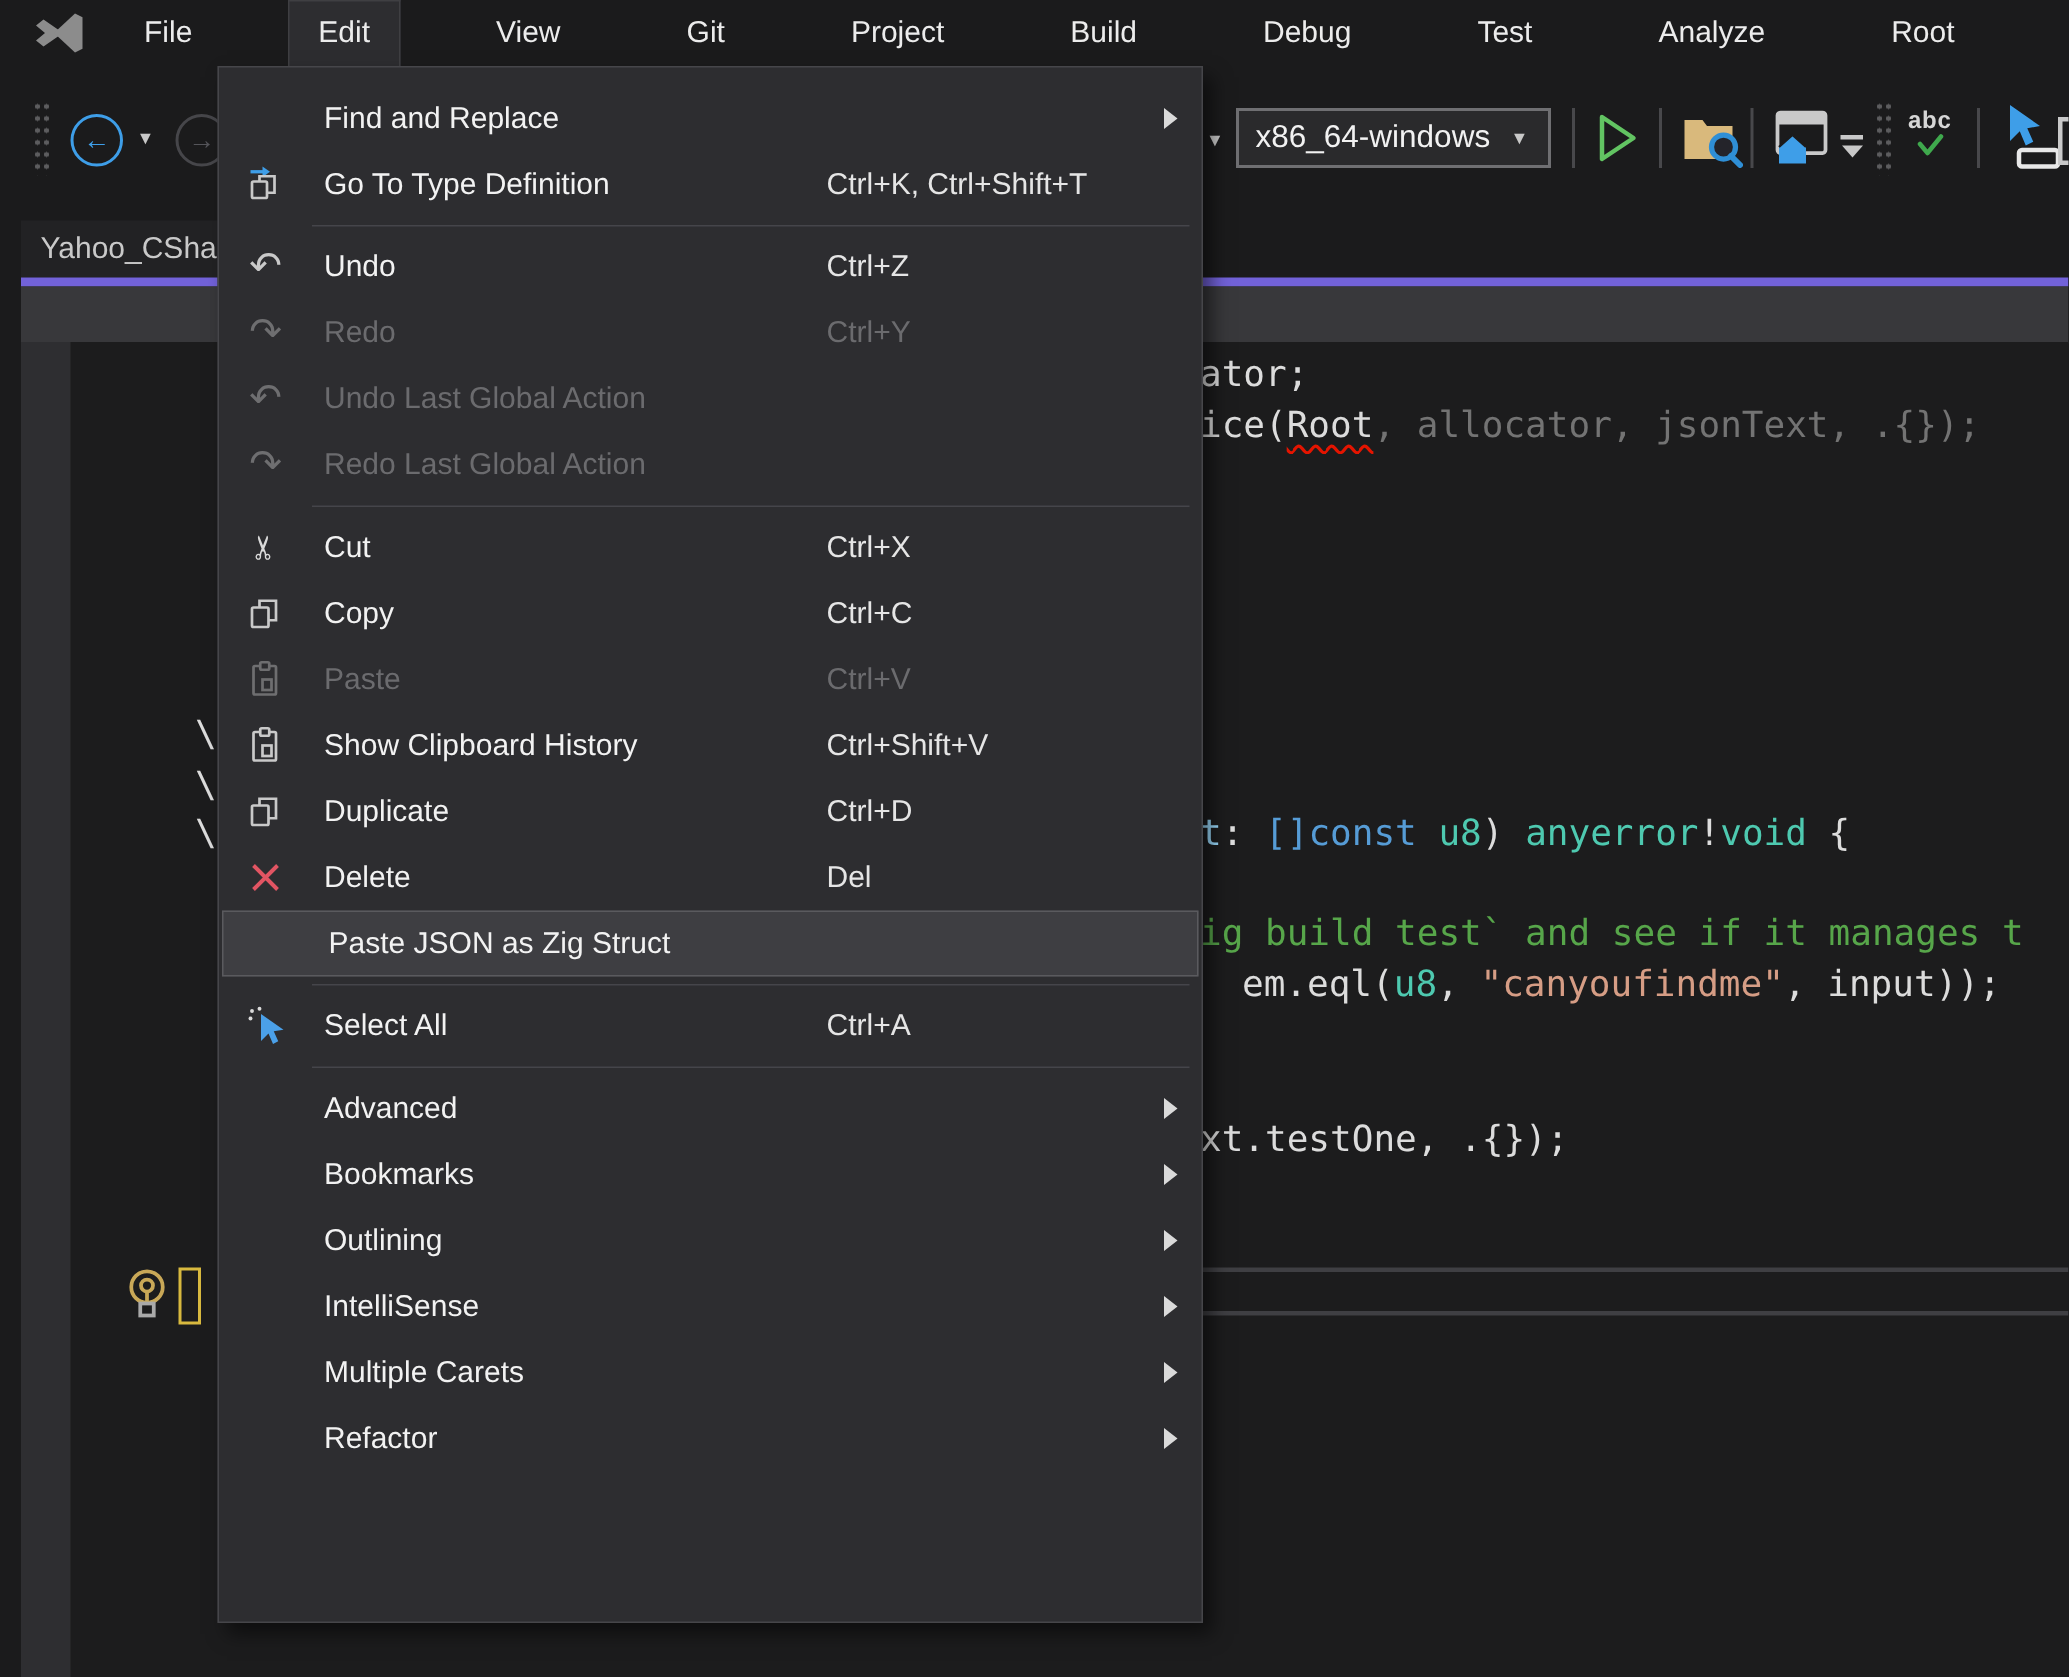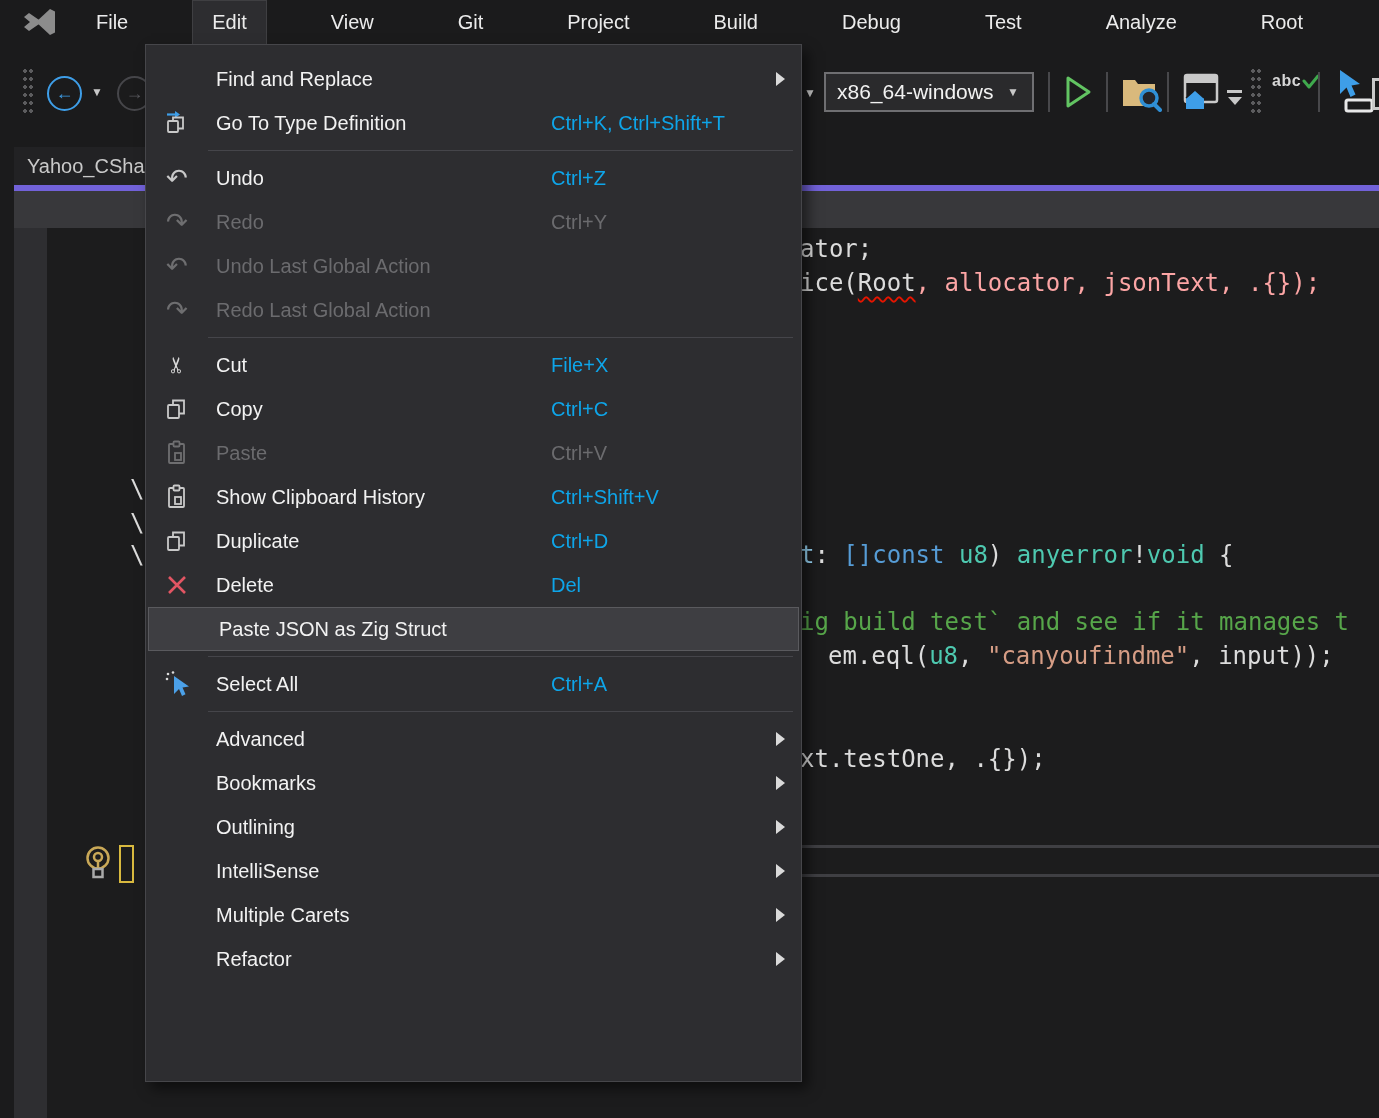--- a/index.html
+++ b/index.html
@@ -21,21 +21,21 @@
   
   .grip{width:11px;height:50px;background-image:radial-gradient(circle,#5c5c5e 1.6px,transparent 1.8px);background-size:6px 8px;}
   .tb-sep{width:2px;height:40px;background:#48484b;}
   .circle-btn{width:31px;height:31px;border-radius:50%;display:flex;align-items:center;justify-content:center;font-size:18px;font-weight:bold;}
   .circle-btn.back{border:2.5px solid #3e9ee8;color:#3e9ee8;}
   .circle-btn.fwd{border:2.5px solid #46464a;color:#55555a;}
   .tb-caret{font-size:12px;color:#c8c8c8;}
   #config-combo{display:flex;align-items:center;background:#2a2a2c;border:2px solid #6f6f72;height:40px;width:210px;padding:0 8px 0 11px;box-sizing:border-box;}
   #config-combo .val{font-size:21px;color:#f2f2f2;white-space:nowrap;overflow:hidden;width:166px;}
   #config-combo .tb-caret{margin-left:4px;}
-  #abc-icon{display:flex;align-items:center;line-height:1;}
+  #abc-icon{display:flex;flex-direction:column;align-items:center;line-height:1;}
   #abc-icon .abc-text{font-size:16px;font-weight:bold;color:#d6d6d6;letter-spacing:.5px;}
   #mini-drop{display:flex;flex-direction:column;align-items:center;}
   #mini-drop .bar{width:15px;height:2.5px;background:#c8c8c8;margin-bottom:4px;}
   #mini-drop .tri{width:0;height:0;border-left:7px solid transparent;border-right:7px solid transparent;border-top:8px solid #c8c8c8;}
 
   
   #tab{position:absolute;left:14px;top:147px;height:38px;width:210px;background:#222224;display:flex;align-items:center;padding-left:13px;box-sizing:border-box;font-size:20px;color:#c9c9c9;white-space:nowrap;overflow:hidden;}
   #purple-bar{position:absolute;left:14px;top:185px;right:0;height:6px;}
   #navbar{position:absolute;left:14px;top:191px;right:0;height:37px;background:#38383b;border-bottom:1px solid #2e2e30;}
   #editor-bg{position:absolute;left:14px;top:228px;right:0;bottom:0;background:#1c1c1d;}
@@ -52,21 +52,21 @@
 
   
   #edit-menu{
     position:absolute;left:145px;top:44px;width:655px;height:1024px;
     background:#2d2d30;border:1px solid #46464a;box-shadow:6px 7px 12px rgba(0,0,0,.5);
     padding-top:12px;z-index:30;
   }
   .mi{height:44px;display:flex;align-items:center;position:relative;font-size:20px;color:#f2f2f2;}
   .mi-icon{width:62px;flex:none;display:flex;align-items:center;justify-content:center;}
   .mi-label{margin-left:8px;white-space:nowrap;}
-  .mi-shortcut{position:absolute;left:405px;color:#0ea5e9;white-space:nowrap;}
+  .mi-shortcut{position:absolute;left:405px;color:#e5e5e5;white-space:nowrap;}
   .mi-arrow{position:absolute;right:16px;width:0;height:0;border-top:7px solid transparent;border-bottom:7px solid transparent;border-left:9px solid #dadada;}
   .mi.disabled,.mi.disabled .mi-shortcut{color:#6b6b6e;}
   .mi.disabled .mi-icon{opacity:.42;}
   .mi.highlight{background:#3e3e42;border:1px solid #5a5a5e;margin:0 2px;box-sizing:border-box;}
   .msep{height:1px;background:#45454a;margin:5px 8px 5px 62px;}
   .uglyph{font-family:"DejaVu Sans",sans-serif;font-size:26px;color:#c9c9c9;line-height:1;}
   .cutglyph{font-family:"DejaVu Sans",sans-serif;font-size:22px;color:#dadada;display:inline-block;transform:rotate(270deg);line-height:1;}
 </style>
 </head>
 <body>
@@ -141,21 +141,21 @@
 
 <div id="tab">
   <span>Yahoo_CSha</span>
 </div>
 <div id="purple-bar" style="background: rgb(114, 98, 217);"></div>
 <div id="navbar"></div>
 <div id="editor-bg"></div>
 <div id="gutter"></div>
 <div id="code-layer">
     <div class="code-line" style="left: 800px; top: 232px;"><span style="color: rgb(220, 220, 220);">ator;</span></div>
-    <div class="code-line" style="left: 800px; top: 266px;"><span style="color: rgb(220, 220, 220);">ice(</span><span class="squiggle" style="color: rgb(220, 220, 220);">Root</span><span style="color: #fca5a5; margin-top: 40px;">, allocator, jsonText, .{});</span></div>
+    <div class="code-line" style="left: 800px; top: 266px;"><span style="color: rgb(220, 220, 220);">ice(</span><span class="squiggle" style="color: rgb(220, 220, 220);">Root</span><span style="color: #737373; margin-top: 40px;">, allocator, jsonText, .{});</span></div>
     <div class="code-line" style="left: 130px; top: 472px;"><span style="color: rgb(220, 220, 220);">\</span></div>
     <div class="code-line" style="left: 130px; top: 506px;"><span style="color: rgb(220, 220, 220);">\</span></div>
     <div class="code-line" style="left: 130px; top: 538px;"><span style="color: rgb(220, 220, 220);">\</span></div>
     <div class="code-line" style="left: 800px; top: 538px;"><span style="color: rgb(156, 220, 254);">t</span><span style="color: rgb(220, 220, 220);">: </span><span style="color: rgb(86, 156, 214);">[]const </span><span style="color: rgb(78, 201, 176);">u8</span><span style="color: rgb(220, 220, 220);">) </span><span style="color: rgb(78, 201, 176);">anyerror</span><span style="color: rgb(220, 220, 220);">!</span><span style="color: rgb(78, 201, 176);">void</span><span style="color: rgb(220, 220, 220);"> {</span></div>
     <div class="code-line" style="left: 800px; top: 605px;"><span style="color: rgb(87, 166, 74);">ig build test` and see if it manages t</span></div>
     <div class="code-line" style="left: 800px; top: 639px;"><span style="color: rgb(220, 220, 220); padding-left: 28px;">em.eql(</span><span style="color: rgb(78, 201, 176);">u8</span><span style="color: rgb(220, 220, 220);">, </span><span style="color: rgb(214, 157, 133);">"canyoufindme"</span><span style="color: rgb(220, 220, 220);">, input));</span></div>
     <div class="code-line" style="left: 800px; top: 742px;"><span style="color: rgb(220, 220, 220);">xt.testOne, .{});</span></div>
   </div>
 
 <div class="divider" style="top:845px;"></div>
@@ -215,21 +215,21 @@
         <span class="uglyph">↷</span>
       </span>
       <span class="mi-label">Redo Last Global Action</span>
     </div>
     <div class="msep"></div>
     <div class="mi">
       <span class="mi-icon">
         <span class="cutglyph">✂</span>
       </span>
       <span class="mi-label">Cut</span>
-      <span class="mi-shortcut">File+X</span>
+      <span class="mi-shortcut">Ctrl+X</span>
     </div>
     <div class="mi">
       <span class="mi-icon">
         <svg width="24" height="24" viewBox="0 0 24 24">
           <rect x="3" y="8" width="11" height="13" rx="1" fill="none" stroke="#c9c9c9" stroke-width="1.8"></rect>
           <path d="M8 8 V3.5 h11 v13 h-5" fill="none" stroke="#c9c9c9" stroke-width="1.8"></path>
         </svg>
       </span>
       <span class="mi-label">Copy</span>
       <span class="mi-shortcut">Ctrl+C</span>

